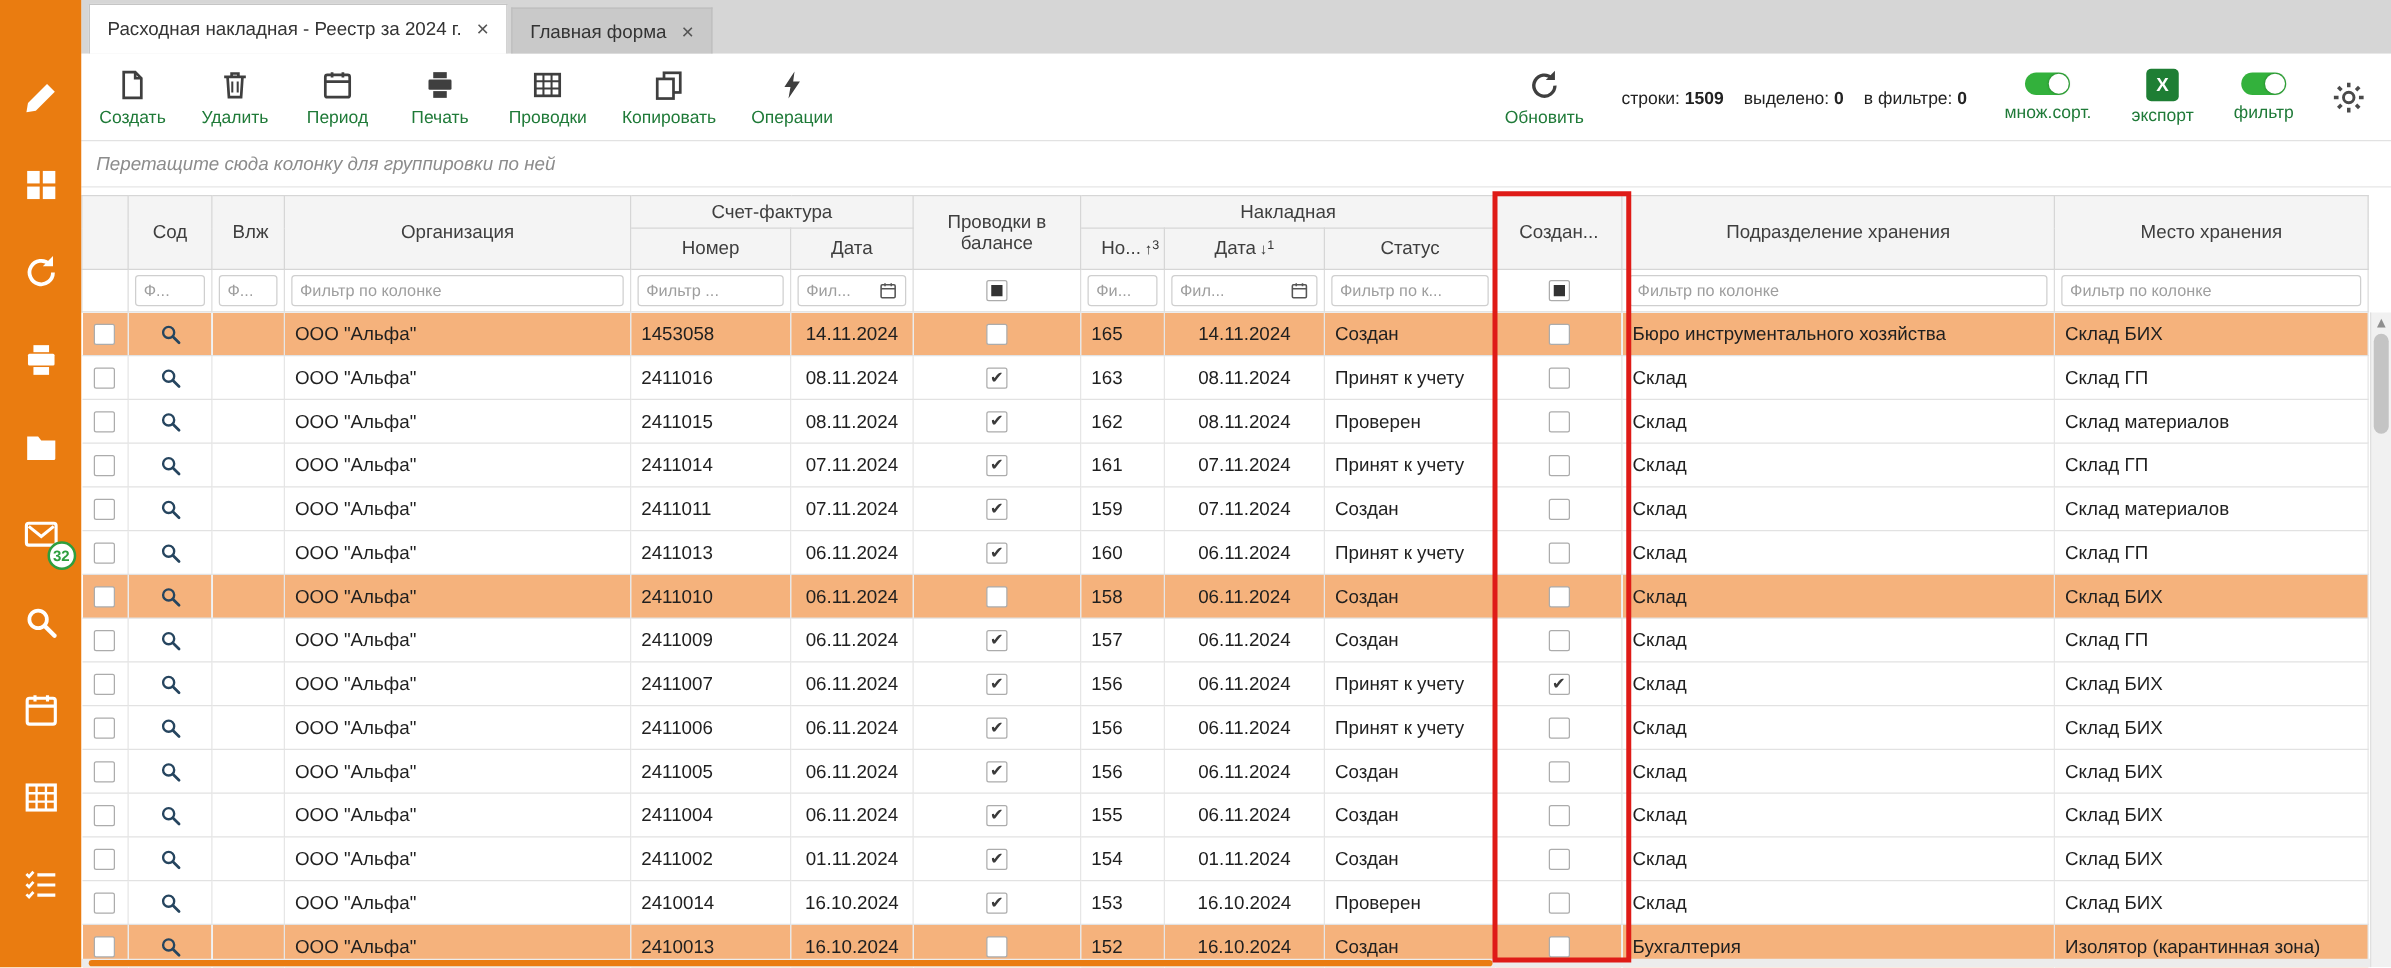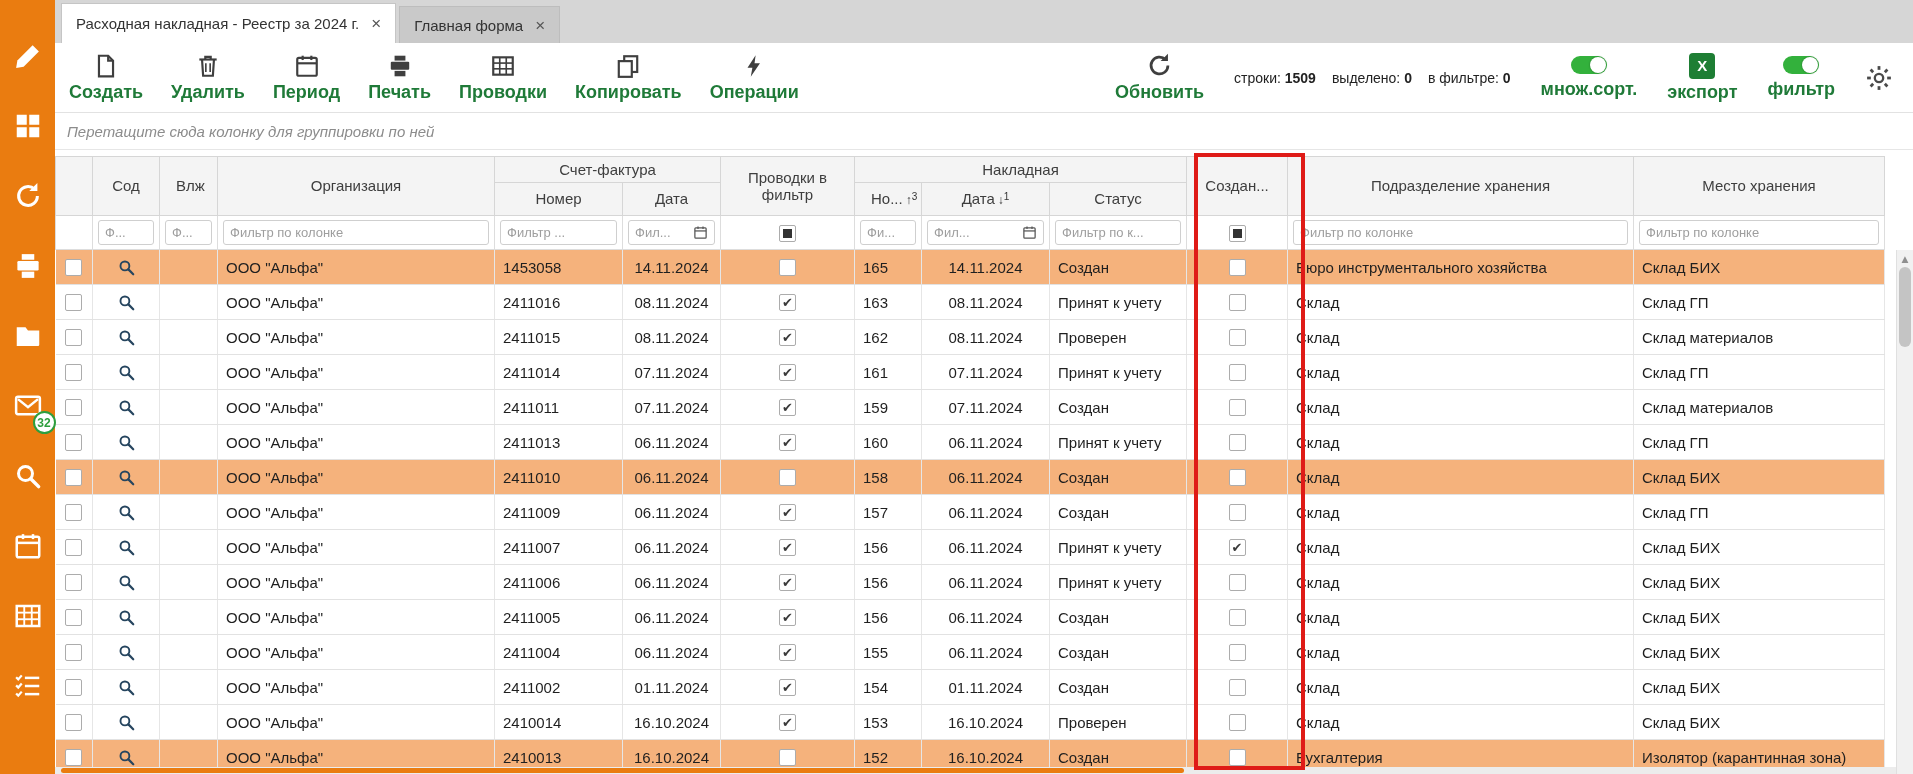--- a/index.html
+++ b/index.html
@@ -5,22 +5,22 @@
   * { margin:0; padding:0; box-sizing:border-box; }
   html,body { width:1913px; height:774px; overflow:hidden; background:#fff;
     font-family:"Liberation Sans","DejaVu Sans",sans-serif; }
   :root {
     --orange:#EA7C10; --hl:#F5B27C; --green:#1F7A38; --red:#DF1B17;
     --toggle:#33B13C; --excel:#1E7E34;
   }
   .app { position:relative; width:1913px; height:774px; display:flex; background:#fff; }
 
   
-  .sidebar { width:55px; height:774px; background:var(--orange); flex-shrink:0;
-    display:flex; flex-direction:column; align-items:center; padding-top:42px; gap:38px; z-index:5; }
+  .sidebar { width:65px; height:774px; background:var(--orange); flex-shrink:0;
+    display:flex; flex-direction:column; align-items:center; padding-top:64px; gap:38px; z-index:5; }
   .side-item { position:relative; width:32px; height:32px; color:#fff;
     display:flex; align-items:center; justify-content:center; cursor:pointer; }
   .badge { position:absolute; right:-12px; bottom:-10px; width:23px; height:23px;
     background:#fff; border:2px solid #2E9E3E; color:#2E9E3E; border-radius:50%;
     font-size:12px; font-weight:bold; display:flex; align-items:center; justify-content:center; }
 
   
   .main { flex:1; min-width:0; height:774px; display:flex; flex-direction:column; }
 
   
@@ -30,21 +30,21 @@
   .tab.active { background:#fff; height:40px; border-color:#C5C5C5; }
   .tab .close { color:#555; font-size:17px; line-height:1; }
 
   
   .toolbar { height:69px; background:#fff; display:flex; align-items:center;
     justify-content:space-between; padding:0 20px 0 14px; }
   .tb-left { display:flex; gap:28px; }
   .tb-btn { display:flex; flex-direction:column; align-items:center; justify-content:center;
     gap:3px; cursor:pointer; min-width:54px; }
   .tb-icon { color:#3F3F3F; height:27px; display:flex; align-items:center; }
-  .tb-label { color:var(--green); font-size:18px; white-space:nowrap;font-weight:bold; }
+  .tb-label { color:var(--green); font-size:14px; white-space:nowrap; }
   .tb-right { display:flex; align-items:center; gap:30px; }
   .stats { font-size:14px; color:#222; display:flex; gap:16px; white-space:nowrap; }
   .tb-toggle { display:flex; flex-direction:column; align-items:center; gap:5px; cursor:pointer; }
   .toggle { width:36px; height:18px; border-radius:9px; background:var(--toggle); position:relative; }
   .toggle .knob { position:absolute; right:1px; top:1px; width:16px; height:16px;
     border-radius:50%; background:#fff; box-shadow:0 0 2px rgba(0,0,0,.4); }
   .excel { width:26px; height:26px; border-radius:4px; background:var(--excel); color:#fff;
     font-weight:bold; font-size:15px; display:flex; align-items:center; justify-content:center; }
   .gear { color:#4A4A4A; display:flex; align-items:center; cursor:pointer; }
 
@@ -332,21 +332,21 @@
             <col style="width: 346px;">
             <col style="width: 251px;">
           </colgroup>
           <thead>
             <tr class="group-row">
               <th class="span2" rowspan="2"></th>
               <th class="span2" rowspan="2">Сод</th>
               <th class="span2" rowspan="2">Влж</th>
               <th class="span2" rowspan="2">Организация</th>
               <th class="group-h" colspan="2">Счет-фактура</th>
-              <th class="span2" rowspan="2">Проводки в фильтр</th>
+              <th class="span2" rowspan="2">Проводки в балансе</th>
               <th class="group-h" colspan="3">Накладная</th>
               <th class="span2" rowspan="2">Создан...</th>
               <th class="span2" rowspan="2">Подразделение хранения</th>
               <th class="span2" rowspan="2">Место хранения</th>
             </tr>
             <tr class="col-row">
               <th><span class="col-label">Номер</span></th>
               <th><span class="col-label">Дата</span></th>
               <th><span class="col-label">Но...</span><span class="sort">↑<span class="sort-n">3</span></span></th>
               <th><span class="col-label">Дата</span><span class="sort">↓<span class="sort-n">1</span></span></th>

